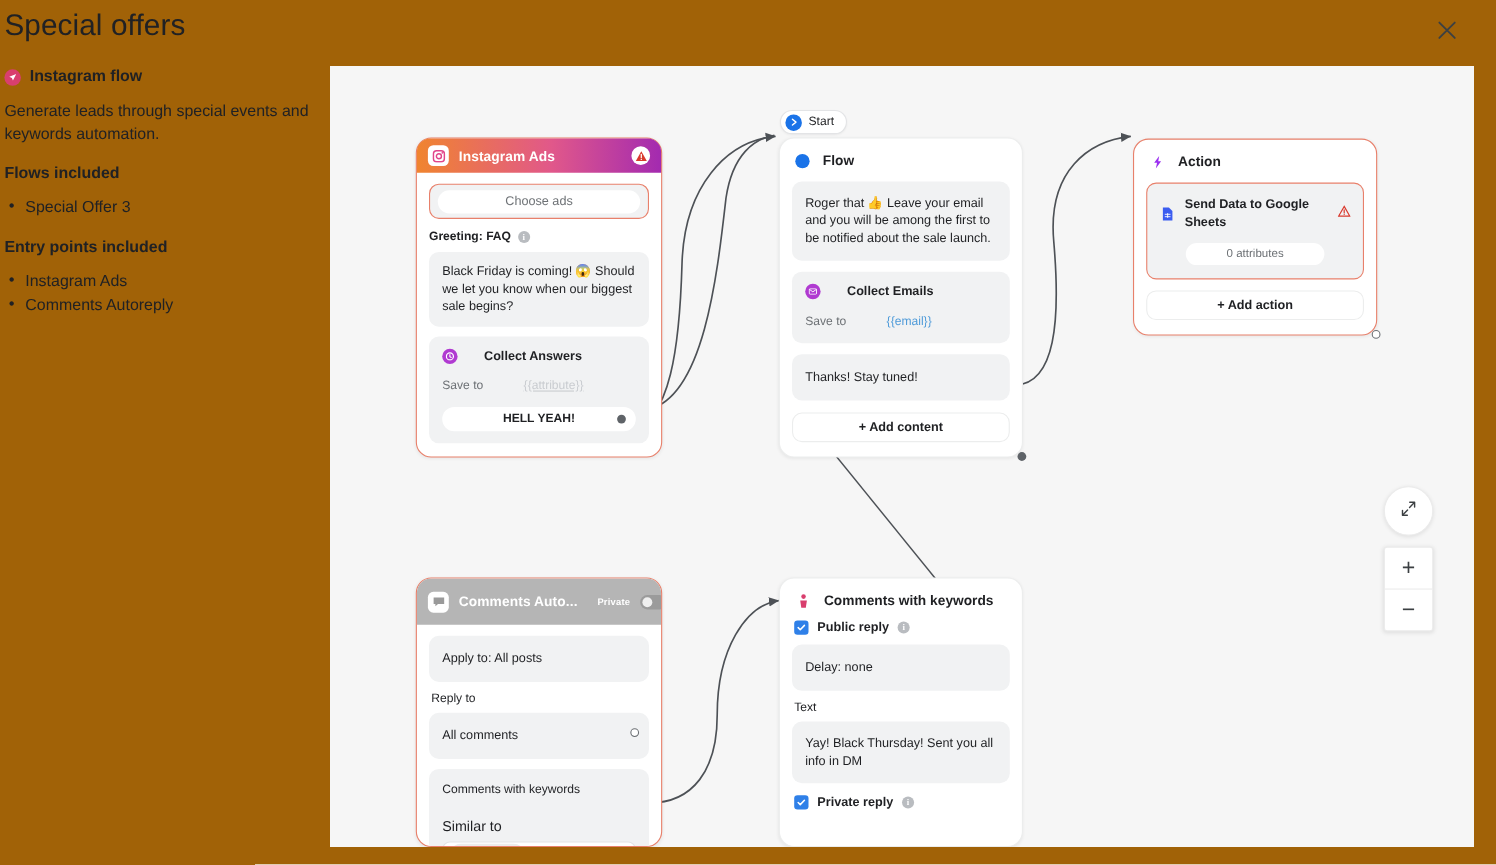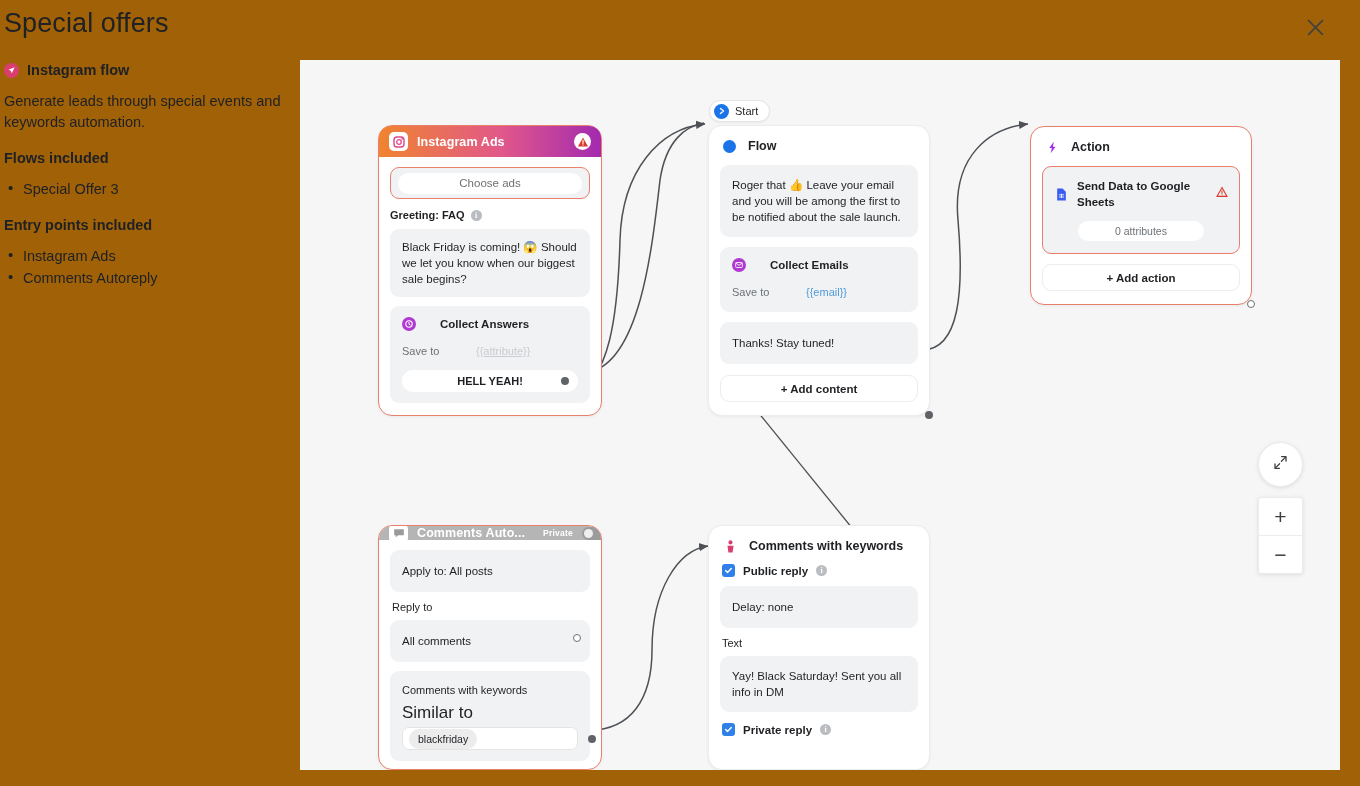--- a/index.html
+++ b/index.html
@@ -57,21 +57,21 @@
   }
   .node.plain { border:1px solid #eceded; box-shadow:0 1px 3px rgba(0,0,0,.06); }
   .node.err   { border:1.5px solid #e8806b; box-shadow:0 1px 3px rgba(0,0,0,.06); }
 
   .node-hdr-grad {
     height:31px; border-radius:12px 12px 0 0;
     display:flex; align-items:center; padding:0 10px; gap:9px;
     background:linear-gradient(90deg,#f0842f 0%,#e1588a 55%,#a32ab0 100%);
   }
   .node-hdr-gray {
-    height:14px; border-radius:12px 12px 0 0;
+    height:42px; border-radius:12px 12px 0 0;
     display:flex; align-items:center; padding:0 10px; gap:9px;
     background:#b5b5b5;
   }
   .hdr-title { font-size:12.5px; font-weight:700; color:#ffffff; letter-spacing:.1px; white-space:nowrap; }
   .hdr-ico {
     width:19px; height:19px; border-radius:5px; background:#fff;
     display:flex; align-items:center; justify-content:center; flex:0 0 auto;
   }
   .hdr-spacer { flex:1 1 auto; }
   .hdr-inactive { font-size:8.5px; font-weight:700; color:#ffffff; letter-spacing:.2px; }
@@ -370,21 +370,21 @@
       </div>
       <div class="node-body" style="padding:10px 11px 0 11px;">
         <div class="block" style="padding:13px 12px; margin-bottom:9px;">Apply to: All posts</div>
         <div class="label-plain">Reply to</div>
         <div class="block" style="padding:13px 12px; margin-bottom:9px; position:relative;">
           <span>All comments</span>
           <span class="portring" style="right:9px; top:14px;"></span>
         </div>
         <div class="block last" style="padding:11px 12px 11px 12px;">
           <div style="font-size:11px; color:#1f2023;">Comments with keywords</div>
-          <div style="font-size:17px; color:#1f2023; margin-top:7px;">Similar to</div>
+          <div style="font-size:13px; color:#1f2023; margin-top:17px;">Similar to</div>
           <div class="kw-wrap">
             <span class="kw-chip">blackfriday</span>
             <span class="portdot" style="right:-19px; top:7px;"></span>
           </div>
 
         </div>
       </div>
     </div>
 
     <div class="node plain" style="left:408px; top:465px; width:222px; height:245px; overflow:hidden;">
@@ -402,21 +402,21 @@
           <span class="cb">
             <svg width="9" height="9" viewBox="0 0 9 9">
                 <path d="M1.6 4.6 3.5 6.5 7.3 2.5" fill="none" stroke="#fff" stroke-width="1.4" stroke-linecap="round" stroke-linejoin="round"></path>
               </svg>
           </span>
           <span class="t">Public reply</span>
           <span class="infoi">i</span>
         </div>
         <div class="block" style="padding:13px 12px; margin-bottom:9px;">Delay: none</div>
         <div class="label-plain">Text</div>
-        <div class="block" style="padding:12px 12px; margin-bottom:11px;">Yay! Black Saturday! Sent you all info in DM</div>
+        <div class="block" style="padding:12px 12px; margin-bottom:11px;">Yay! Black Thursday! Sent you all info in DM</div>
         <div class="cbrow">
           <span class="cb">
             <svg width="9" height="9" viewBox="0 0 9 9">
                 <path d="M1.6 4.6 3.5 6.5 7.3 2.5" fill="none" stroke="#fff" stroke-width="1.4" stroke-linecap="round" stroke-linejoin="round"></path>
               </svg>
           </span>
           <span class="t">Private reply</span>
           <span class="infoi">i</span>
         </div>
       </div>

